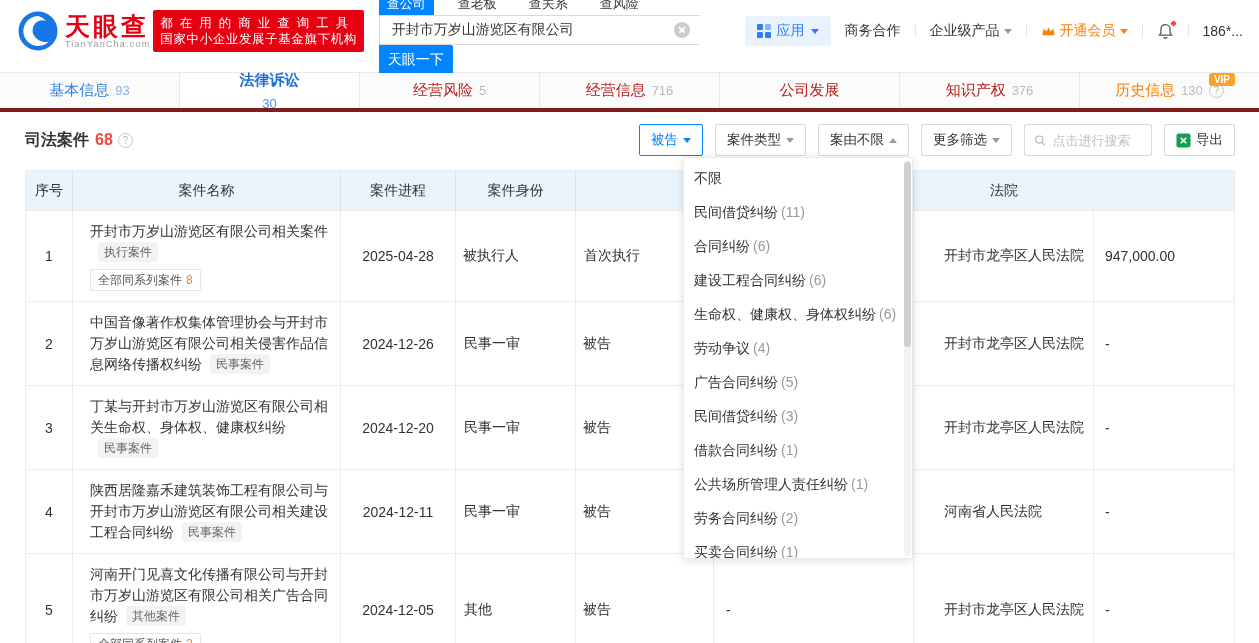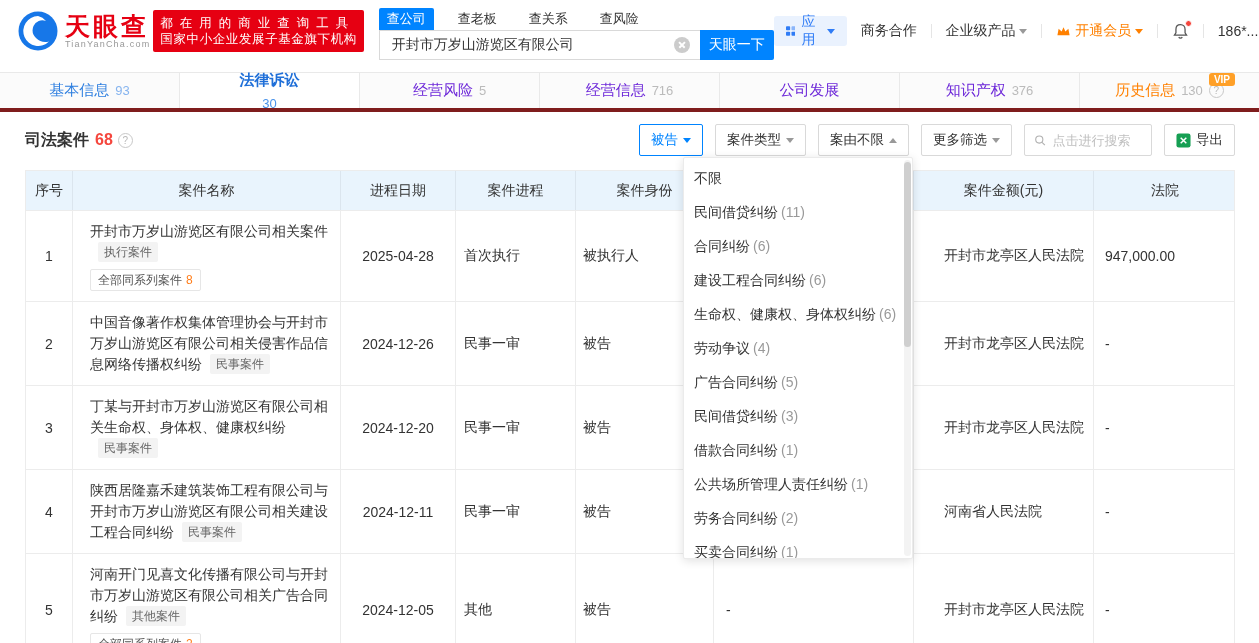--- a/index.html
+++ b/index.html
@@ -13,21 +13,21 @@
   .logo-mark { width:40px; height:40px; display:block; }
   .brand { font-size:25px; font-weight:bold; color:var(--brand-red,#e60012); letter-spacing:3px; line-height:26px; }
   .brand-domain { font-size:9px; color:#999; letter-spacing:1.2px; }
   .slogan { margin-left:3px; background:var(--brand-red,#e60012); color:#fff; padding:5px 7px; border-radius:2px; }
   .slogan-l1 { font-size:12.5px; line-height:16px; letter-spacing:7px; white-space:nowrap; }
   .slogan-l2 { font-size:12.5px; line-height:16px; letter-spacing:0.6px; white-space:nowrap; }
   .search-area { margin-left:15px; padding-top:5px; }
   .search-tabs { display:flex; align-items:center; gap:16px; height:23px; }
   .stab { font-size:13px; color:#333; padding:2px 8px; cursor:pointer; }
   .stab.active { background:var(--brand-blue,#0084ff); color:#fff; border-radius:2px 2px 0 0; }
-  .search-row { display:flex; }
+  .search-row { display:flex;flex-direction:column; }
   .search-input-wrap { position:relative; width:321px; height:30px; }
   .search-input { width:100%; height:100%; border:1px solid #d9d9d9; border-right:none; outline:none; padding:0 32px 0 12px; font-size:14px; color:#333; font-family:inherit; }
   .clear-icon { position:absolute; right:10px; top:7px; width:16px; height:16px; border-radius:50%; background:#ccc; cursor:pointer; }
   .clear-icon::before,.clear-icon::after { content:""; position:absolute; left:4px; top:7.2px; width:8px; height:1.6px; background:#fff; }
   .clear-icon::before { transform:rotate(45deg);} .clear-icon::after{ transform:rotate(-45deg); }
   .search-btn { width:74px; height:30px; background:var(--brand-blue,#0084ff); color:#fff; border:none; font-size:14px; border-radius:0 2px 2px 0; cursor:pointer; font-family:inherit; }
 
   .top-nav { margin-left:auto; display:flex; align-items:center; padding-right:16px; }
   .nav-apps { display:flex; align-items:center; gap:6px; background:#eaf2fe; color:#2f7cf6; border-radius:3px; height:30px; padding:8px 12px; font-size:14px; cursor:pointer; }
   .nav-item { display:flex; align-items:center; gap:4px; font-size:14px; color:#333; cursor:pointer; white-space:nowrap; }
@@ -37,21 +37,21 @@
   .nav-bell { position:relative; cursor:pointer; display:flex; align-items:center; }
   .red-dot { position:absolute; top:-3px; right:-3px; width:7px; height:7px; background:#f5463d; border-radius:50%; border:1px solid #fff; }
   .caret-down { width:0; height:0; border:4px solid transparent; border-top:5px solid currentColor; margin-top:4px; display:inline-block; }
   .caret-up { width:0; height:0; border:4px solid transparent; border-bottom:5px solid currentColor; margin-bottom:4px; display:inline-block; }
   .muted { color:#999; display:inline-flex; }
 
   
   .tabbar { display:flex; margin-top:10px; height:40px; border-top:1px solid #e9e9e9; border-bottom:4px solid #7f1d1d; background:#fbfbfb; }
   .tab { position:relative; flex:1; display:flex; align-items:center; justify-content:center; gap:6px; border-right:1px solid #e9e9e9; cursor:pointer; background:#fbfbfb; }
   .tab:last-child { border-right:none; }
-  .tab-label { font-size:15px; color:#6d28d9; }
+  .tab-label { font-size:15px; color:#b91c1c; }
   .tab-count { font-size:13px; color:#bbb; }
   .tab.link .tab-label { color:var(--link-blue,#2e7fe0); }
   .tab.link .tab-count { color:#86b4ef; }
   .tab.active { background:#fff;flex-direction:column; }
   .tab.active .tab-label { color:var(--active-tab-blue,#1f6fd8); font-weight:bold; }
   .tab.active .tab-count { color:#4a93ea; }
   .tab.vip .tab-label { color:var(--vip-orange,#ff8000); }
   .vip-badge { position:absolute; top:0; right:24px; background:#ffa028; color:#fff; font-size:10px; font-weight:bold; line-height:13px; padding:0 5px; border-radius:3px; }
   .help-circle { width:15px; height:15px; border:1px solid #c8c8c8; border-radius:50%; color:#b8b8b8; font-size:10px; line-height:13px; text-align:center; display:inline-block; }
 
@@ -269,21 +269,20 @@
     </div>
   </div>
 
   <section class="case-table">
     <div class="thead tr-grid">
 
         <div class="th">序号</div>
 
         <div class="th">案件名称</div>
 
-        <div class="th">进程日期</div>
 
         <div class="th">案件进程</div>
 
         <div class="th">案件身份</div>
 
         <div class="th"></div>
 
         <div class="th">案件金额(元)</div>
 
         <div class="th">法院</div>
@@ -292,22 +291,22 @@
 
         <div class="tr tr-grid">
           <div class="td c-seq">1</div>
           <div class="td c-name">
             <span class="name-text">开封市万岁山游览区有限公司相关案件</span><span class="case-tag">执行案件</span>
             <div>
               <span class="series-tag"><span>全部同系列案件</span><b class="series-count">8</b></span>
             </div>
           </div>
           <div class="td c-date">2025-04-28</div>
+          <div class="td c-role">被执行人</div>
           <div class="td c-progress">首次执行</div>
-          <div class="td c-role">被执行人</div>
           <div class="td c-cause"></div>
           <div class="td c-court">开封市龙亭区人民法院</div>
           <div class="td c-amount">947,000.00</div>
         </div>
 
         <div class="tr tr-grid">
           <div class="td c-seq">2</div>
           <div class="td c-name">
             <span class="name-text">中国音像著作权集体管理协会与开封市万岁山游览区有限公司相关侵害作品信息网络传播权纠纷</span><span class="case-tag">民事案件</span>
             

